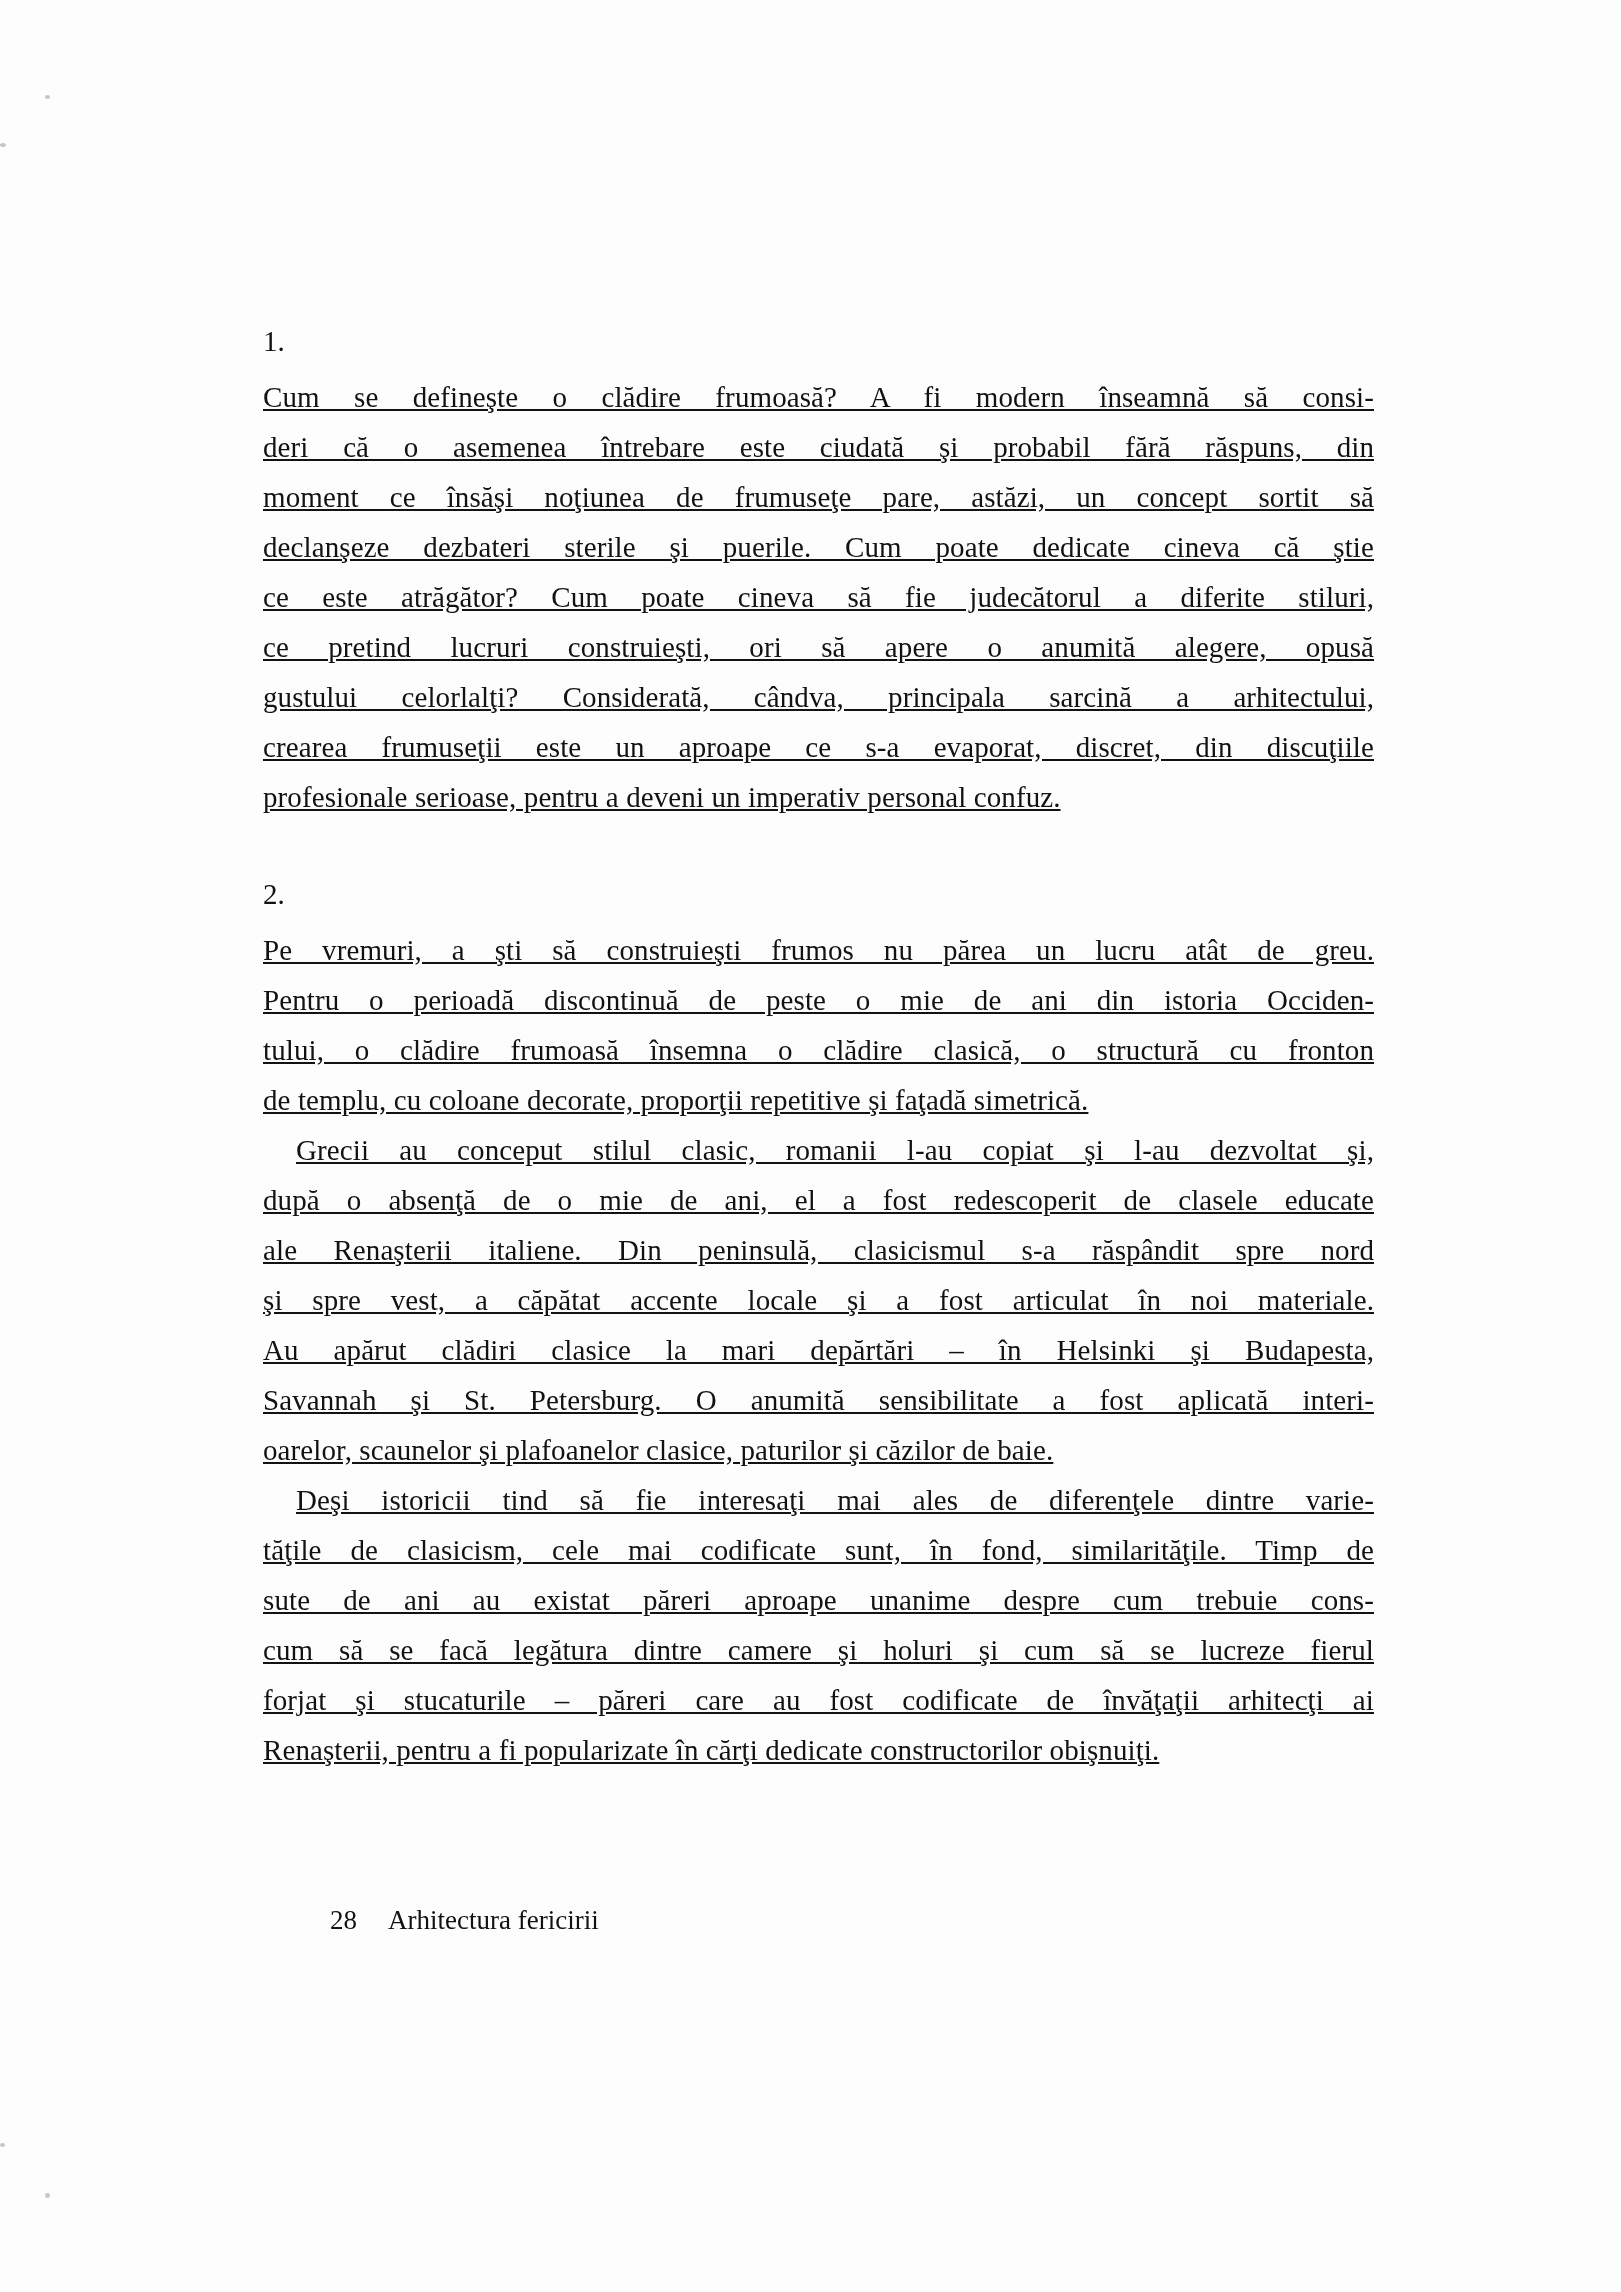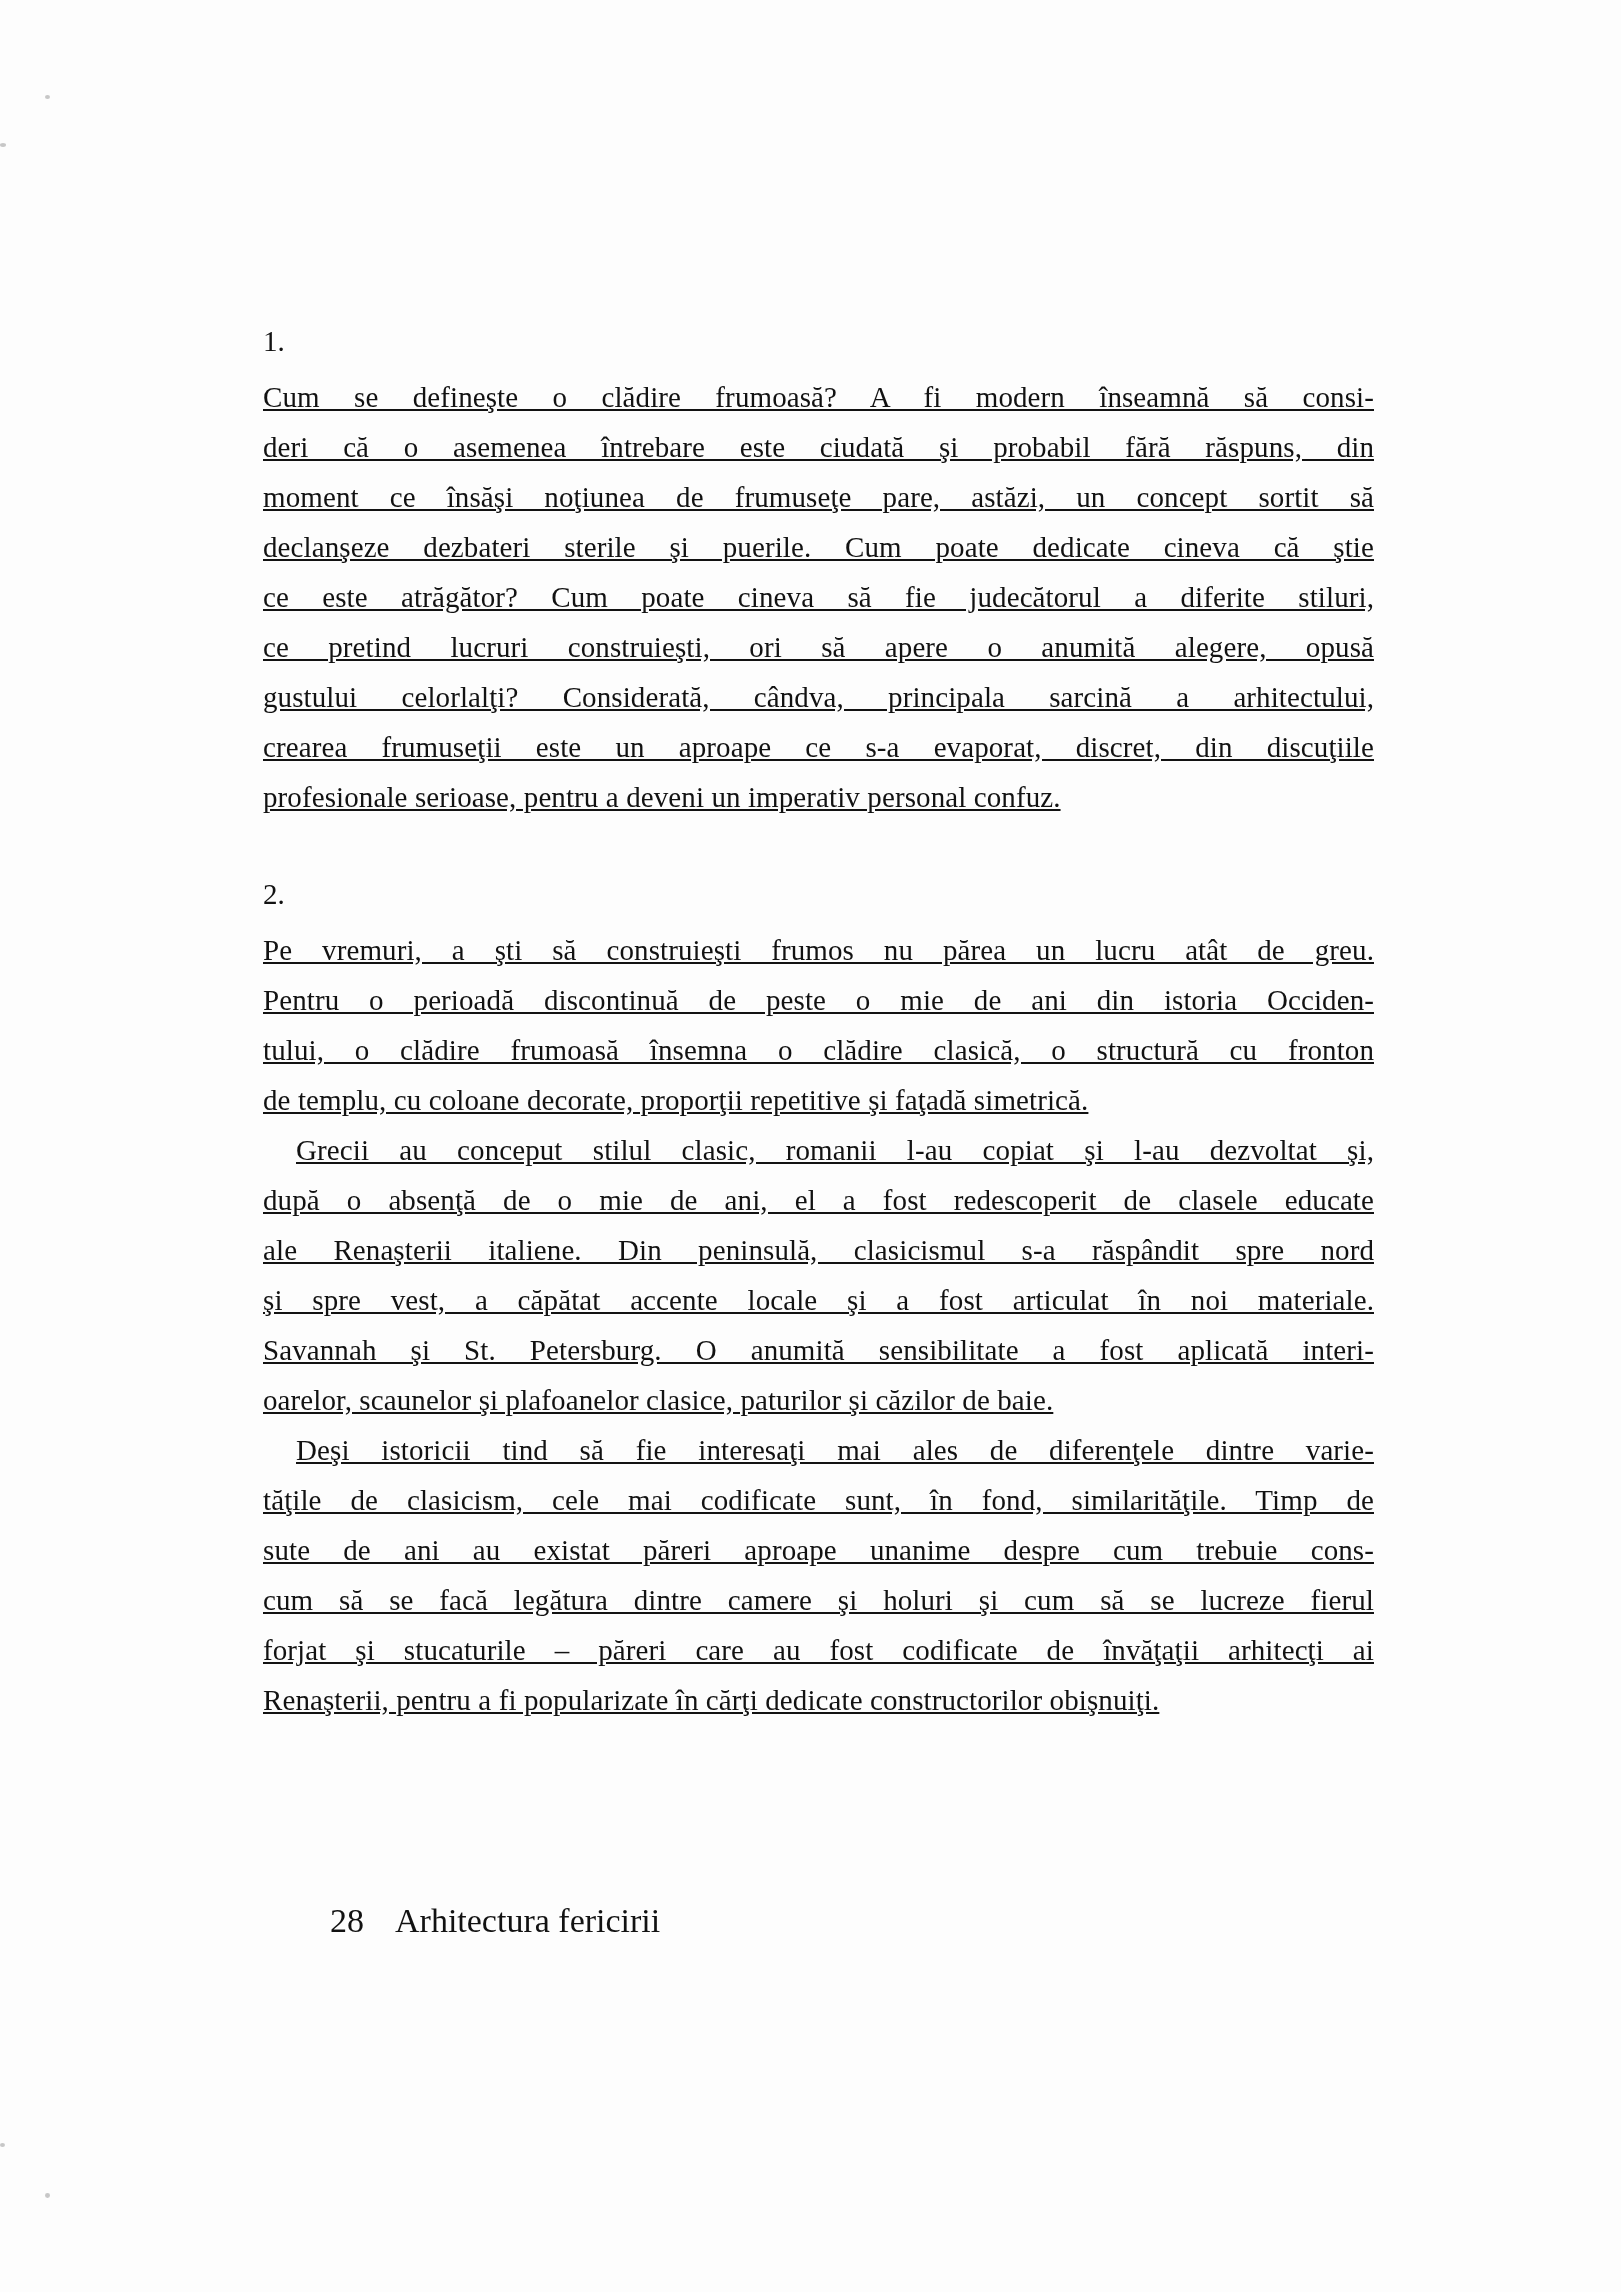--- a/index.html
+++ b/index.html
@@ -31,21 +31,21 @@
     text-align-last: justify;
     white-space: normal;
     text-decoration: underline;
   }
   .line.last { text-align-last: left; }
   .line.indent { padding-left: 33px; box-sizing: border-box; }
   .footer {
     position: absolute;
     left: 330px;
     top: 1905px;
-    font-size: 34px;
+    font-size: 27px;
     line-height: 31px;
     display: flex;
     text-align: right;
   }
   .footer .num { margin-right: 31px; }
   .speck {
     position: absolute;
     background: #9a9a9a;
     opacity: 0.55;
     border-radius: 50%;
@@ -88,20 +88,21 @@
       <div class="line">Pentru o perioadă discontinuă de peste o mie de ani din istoria Occiden-</div>
       <div class="line">tului, o clădire frumoasă însemna o clădire clasică, o structură cu fronton</div>
       <div class="line last">de templu, cu coloane decorate, proporţii repetitive şi faţadă simetrică.</div>
     </div>
 
     <div>
       <div class="line indent">Grecii au conceput stilul clasic, romanii l-au copiat şi l-au dezvoltat şi,</div>
       <div class="line">după o absenţă de o mie de ani, el a fost redescoperit de clasele educate</div>
       <div class="line">ale Renaşterii italiene. Din peninsulă, clasicismul s-a răspândit spre nord</div>
       <div class="line">şi spre vest, a căpătat accente locale şi a fost articulat în noi materiale.</div>
+      <div class="line">Au apărut clădiri clasice la mari depărtări – în Helsinki şi Budapesta,</div>
       <div class="line">Savannah şi St. Petersburg. O anumită sensibilitate a fost aplicată interi-</div>
       <div class="line last">oarelor, scaunelor şi plafoanelor clasice, paturilor şi căzilor de baie.</div>
     </div>
 
     <div>
       <div class="line indent">Deşi istoricii tind să fie interesaţi mai ales de diferenţele dintre varie-</div>
       <div class="line">tăţile de clasicism, cele mai codificate sunt, în fond, similarităţile. Timp de</div>
       <div class="line">sute de ani au existat păreri aproape unanime despre cum trebuie cons-</div>
       <div class="line">cum să se facă legătura dintre camere şi holuri şi cum să se lucreze fierul</div>
       <div class="line">forjat şi stucaturile – păreri care au fost codificate de învăţaţii arhitecţi ai</div>

